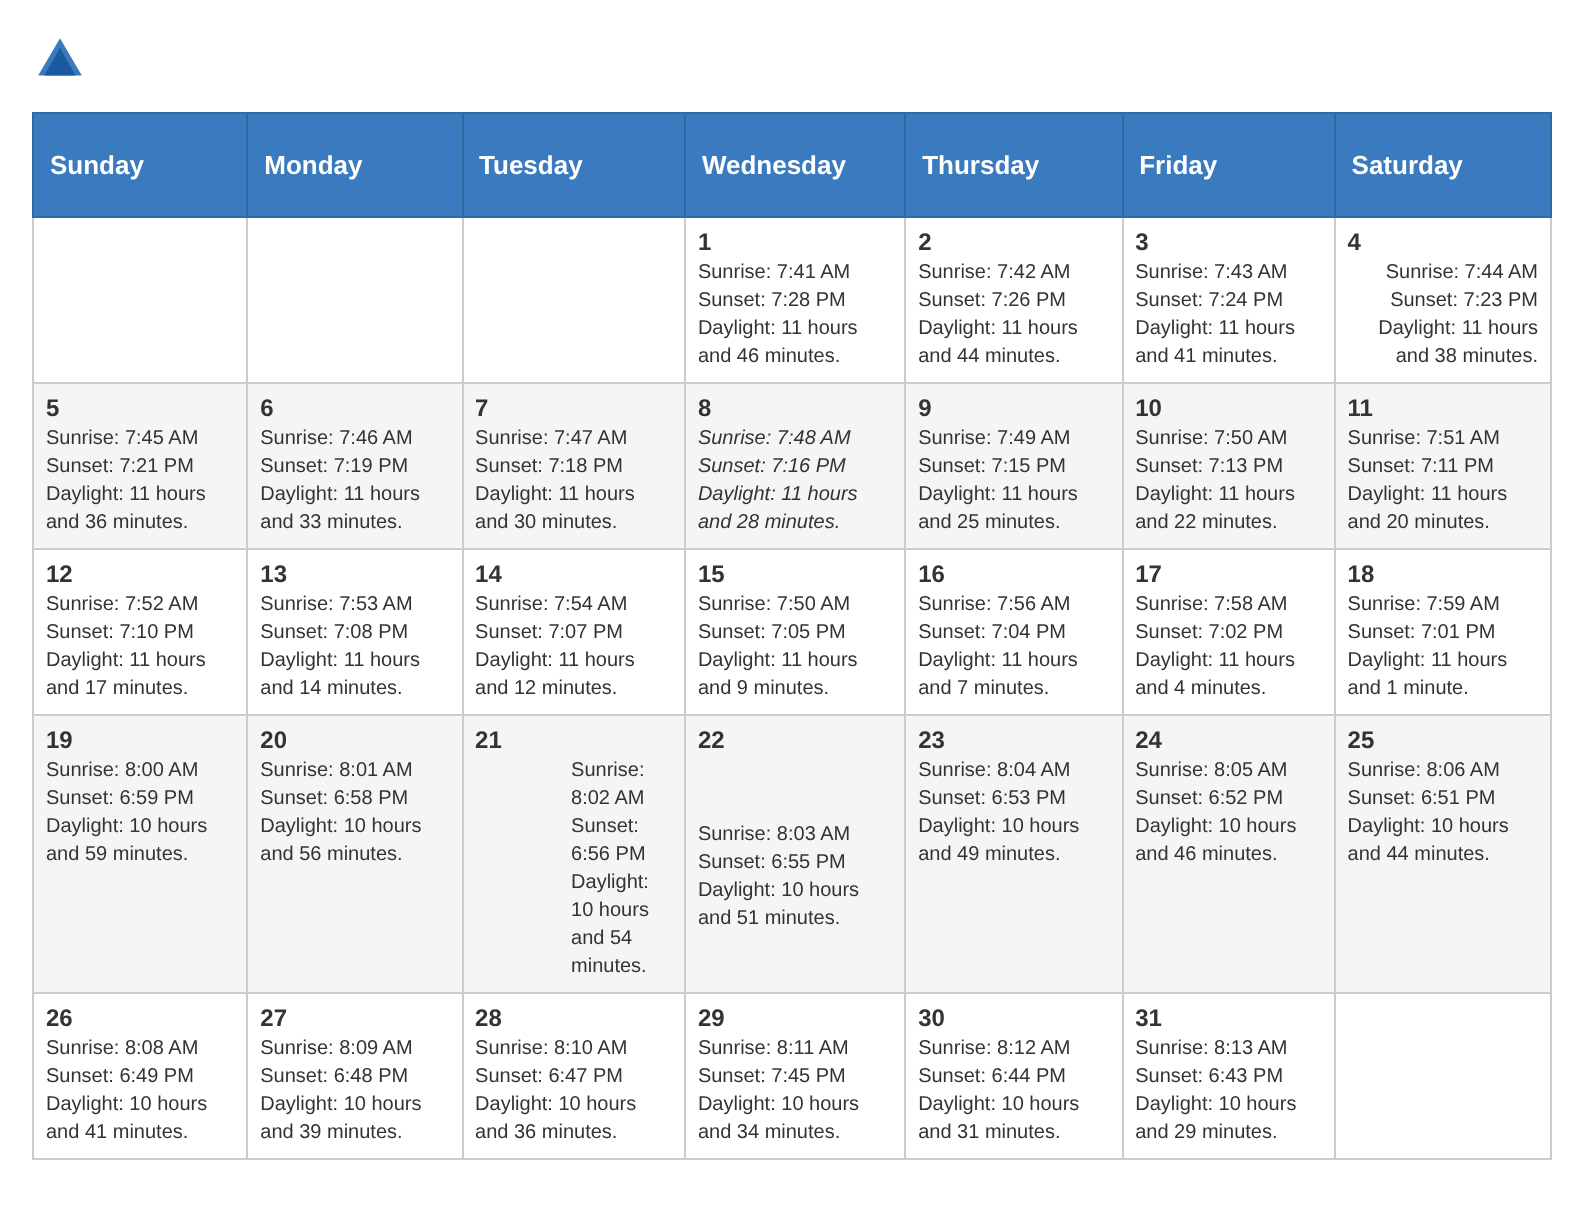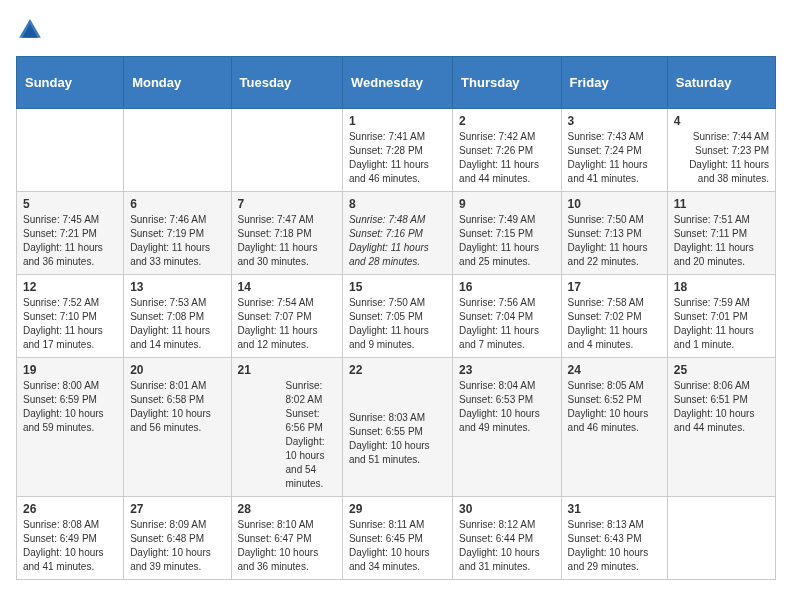--- a/index.html
+++ b/index.html
@@ -304,21 +304,21 @@
         </td>
         <td>
           <span class="day-number">28</span>
           <div class="day-info" style="white-space: pre-line;">Sunrise: 8:10 AM
 Sunset: 6:47 PM
 Daylight: 10 hours and 36 minutes.</div>
         </td>
         <td>
           <span class="day-number">29</span>
           <div class="day-info" style="white-space: pre-line;">Sunrise: 8:11 AM
-Sunset: 6:45 PM
+Sunset: 7:45 PM
 Daylight: 10 hours and 34 minutes.</div>
         </td>
         <td>
           <span class="day-number">30</span>
           <div class="day-info" style="white-space: pre-line;">Sunrise: 8:12 AM
 Sunset: 6:44 PM
 Daylight: 10 hours and 31 minutes.</div>
         </td>
         <td>
           <span class="day-number">31</span>

